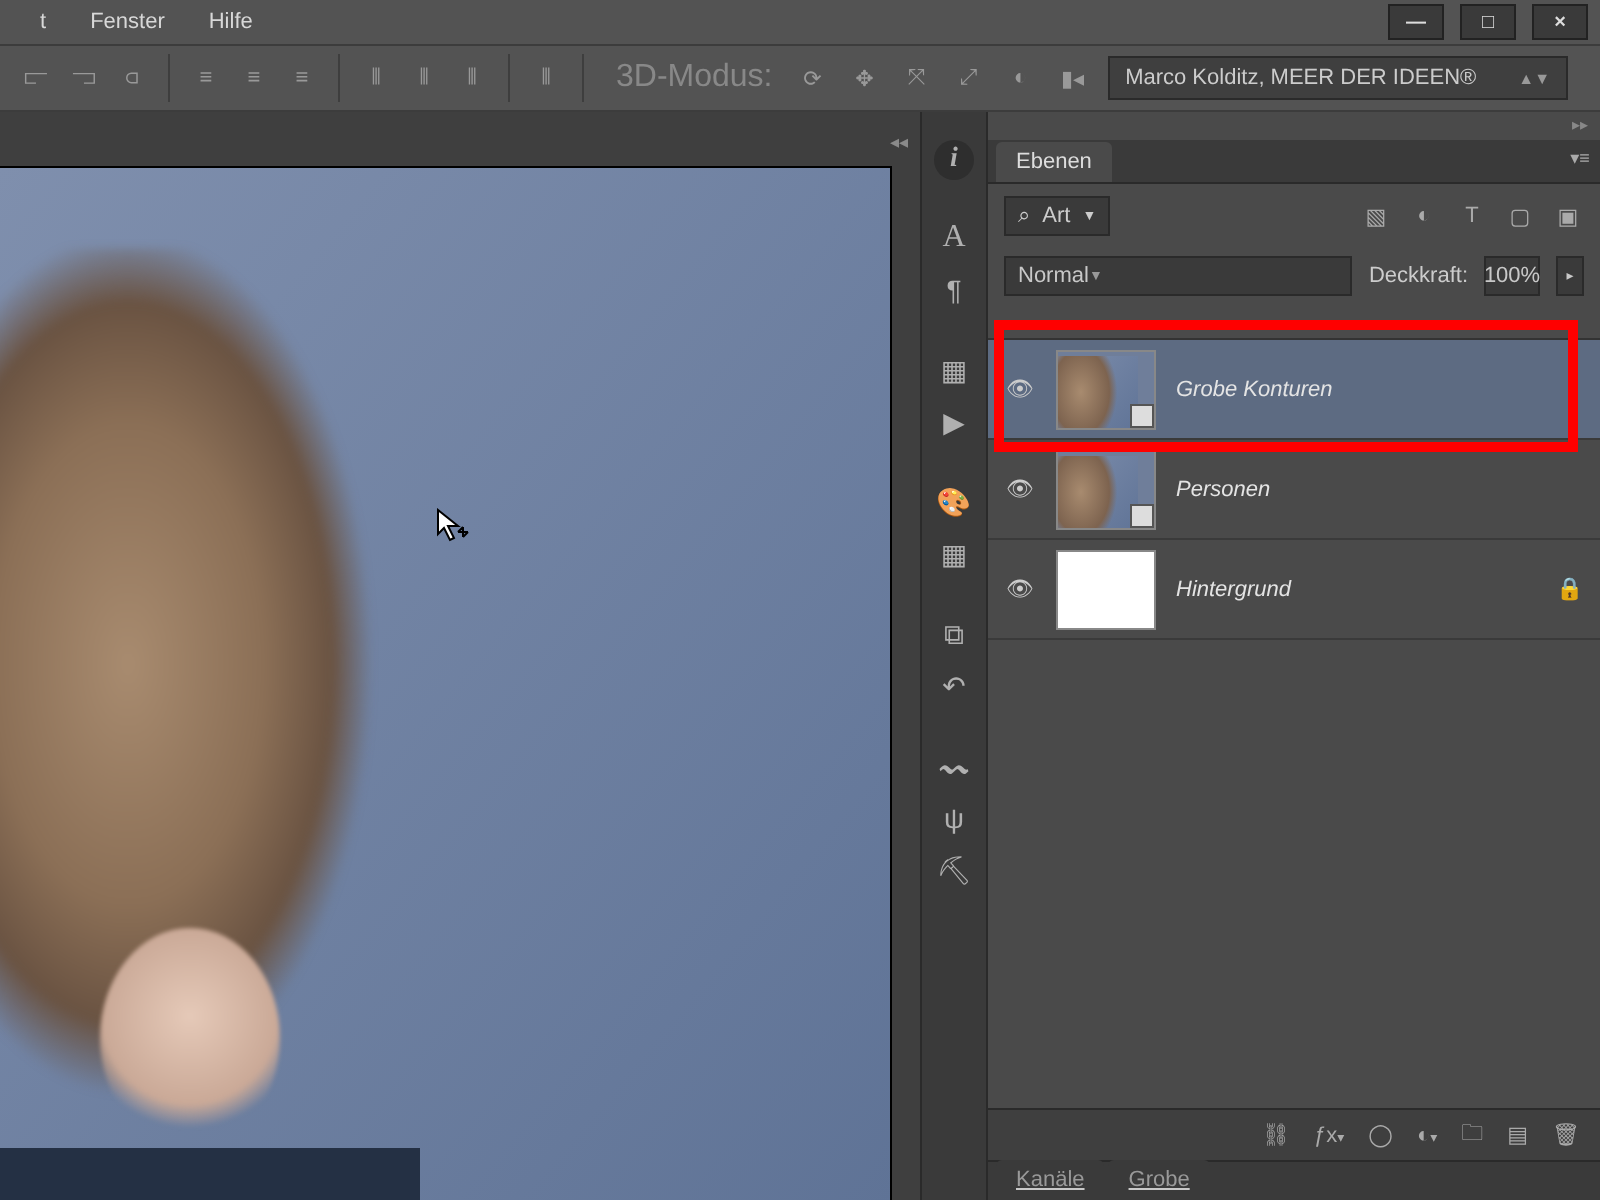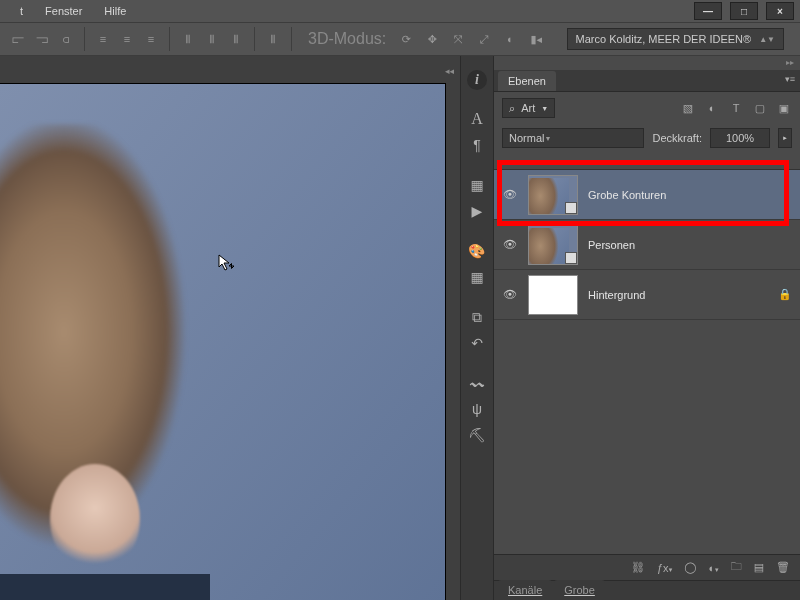--- a/index.html
+++ b/index.html
@@ -10,21 +10,21 @@
   .menubar span { color: #d8d8d8; cursor: default; }
   .win-controls { position: absolute; right: 6px; top: 2px; display: flex; gap: 8px; }
   .win-btn { width: 28px; height: 18px; background: #3a3a3a; border: 1px solid #222; display: flex; align-items: center; justify-content: center; color: #ddd; font-size: 10px; font-weight: bold; }
 
   
   .optionsbar { height: 34px; background: #535353; border-top: 1px solid #3c3c3c; border-bottom: 1px solid #3c3c3c; display: flex; align-items: center; padding-left: 8px; gap: 4px; }
   .opt-icon { width: 20px; height: 24px; display:flex; align-items:center; justify-content:center; color:#999; }
   .opt-sep { width: 1px; height: 24px; background: #3e3e3e; margin: 0 4px; }
   .opt-label { color: #888; font-size: 16px; margin-left: 8px; }
   .mode3d-icons { display:flex; gap:6px; margin-left:6px; }
-  .workspace-dd { margin-left: auto; margin-right: 16px; background:#3f3f3f; border:1px solid #2a2a2a; height:22px; display:flex; align-items:center; padding:0 8px; gap:8px; color:#ccc; }
+  .workspace-dd { margin-left: auto; margin-right: 16px; background:#3f3f3f; border:1px solid #2a2a2a; height:22px; display:flex; align-items:center; padding:0 8px; gap:21px; color:#ccc; }
   .workspace-dd .arr { font-size:8px; color:#999; }
 
   
   .main { position: absolute; left: 0; top: 56px; right: 0; bottom: 0; display: flex; }
   .canvas-zone { flex: 1; background: #3f3f3f; position: relative; overflow: hidden; }
   .canvas-img { position: absolute; left: 0; top: 28px; width: 445px; height: 520px; background: linear-gradient(130deg,#7f8fad 0%, #5f7396 100%); box-shadow: 0 0 0 1px #000; overflow:hidden; }
   
   .hair { position:absolute; left:-40px; top:40px; width:260px; height:520px; background: radial-gradient(ellipse 170px 300px at 40% 40%, #a88b6f 0%, #8b6f56 40%, #6a5342 60%, transparent 72%); filter: blur(2px); }
   .hand { position:absolute; left:50px; top:380px; width:90px; height:110px; background: radial-gradient(circle at 50% 40%, #e5c9b8 0%, #caa997 55%, transparent 70%); filter: blur(1px); border-radius:50%; }
   .shirt { position:absolute; left:-30px; top:490px; width:240px; height:120px; background:#243044; }
@@ -47,33 +47,33 @@
   .panel-menu-btn { position:absolute; right:2px; top:2px; width:16px; height:14px; color:#aaa; font-size:9px; display:flex; align-items:center; justify-content:center; }
 
   .layers-header { background:#4a4a4a; padding:6px 8px; display:flex; align-items:center; gap:6px; }
   .search-type { background:#3a3a3a; border:1px solid #2a2a2a; height:20px; padding:0 6px; display:flex; align-items:center; gap:6px; color:#ccc; }
   .filter-icons { display:flex; gap:8px; margin-left:auto; }
   .filter-icons .fi { width:16px; height:16px; display:flex; align-items:center; justify-content:center; color:#aaa; }
   .blend-row { display:flex; align-items:center; padding:4px 8px; gap:8px; }
   .blend-dd { flex:1; background:#3a3a3a; border:1px solid #2a2a2a; height:20px; display:flex; align-items:center; padding:0 6px; justify-content:flex-start; }
   .blend-dd .arr { font-size:7px; color:#999; }
   .opacity-lbl { color:#ccc; }
-  .opacity-box { background:#3a3a3a; border:1px solid #2a2a2a; height:20px; width:60px; display:flex; align-items:center; justify-content:center; }
+  .opacity-box { background:#3a3a3a; border:1px solid #2a2a2a; height:20px; width:28px; display:flex; align-items:center; justify-content:center; }
   .arr-sm { width:14px; height:20px; background:#3a3a3a; border:1px solid #2a2a2a; display:flex; align-items:center; justify-content:center; font-size:7px; }
   .locks-row { height:18px; background:#4a4a4a; border-bottom:1px solid #333; }
 
   .layer-list { background:#4a4a4a; flex:1; }
   .layer { display:flex; align-items:center; height:50px; padding:0 8px; border-bottom:1px solid #3a3a3a; gap:10px; }
   .layer.sel { background:#5d6b82; }
   .vis { width:16px; height:16px; display:flex; align-items:center; justify-content:center; color:#ccc; }
   .thumb { width:50px; height:40px; border:1px solid #888; background:#6f7e9a; position:relative; overflow:hidden; }
   .thumb.white { background:#fff; }
   .thumb .mini { position:absolute; left:-4px; top:2px; width:44px; height:40px; background: radial-gradient(ellipse 26px 38px at 35% 45%, #a88b6f 0%, #7d634f 55%, transparent 70%), linear-gradient(130deg,#7f8fad,#5f7396); }
   .smarticon { position:absolute; right:0; bottom:0; width:12px; height:12px; background:#ddd; border:1px solid #555; }
-  .layer-name { color:#e4e4e4; font-size:11px; }
+  .layer-name { color:#e4e4e4; font-style:italic; font-size:11px; }
   .lock-ico { margin-left:auto; color:#aaa; }
 
   
   .callout { position:absolute; border:5px solid #ff0000; pointer-events:none; }
   .callout.pos { left:497px; top:160px; width:292px; height:66px; }
 
   .layers-buttonbar { height:26px; background:#3f3f3f; border-top:1px solid #2a2a2a; display:flex; align-items:center; justify-content:flex-end; gap:12px; padding:0 10px; }
   .layers-buttonbar .bb { color:#aaa; font-size:11px; }
 
   .bottom-tabs { background:#3a3a3a; height:20px; display:flex; align-items:flex-end; padding-left:4px; border-top:1px solid #2a2a2a;text-decoration:underline; }

